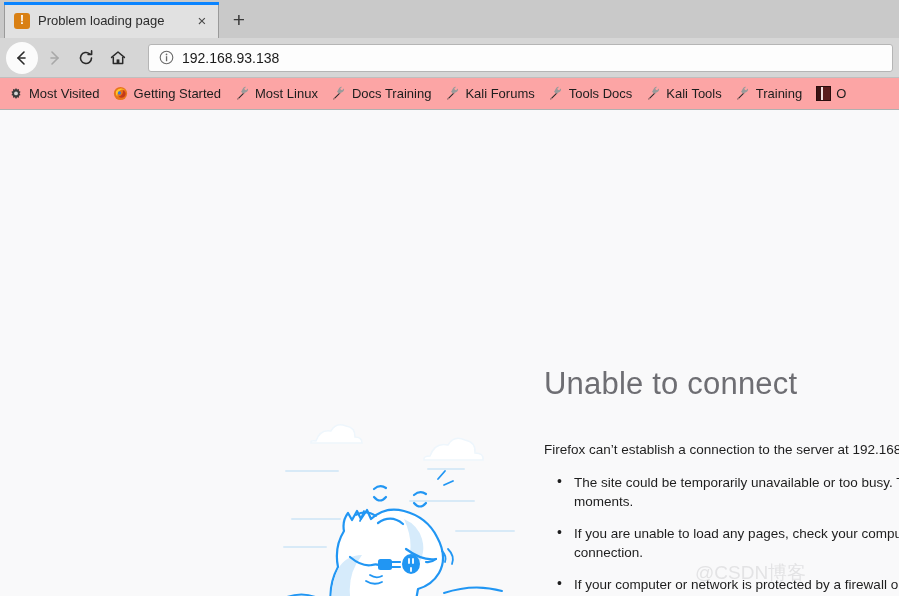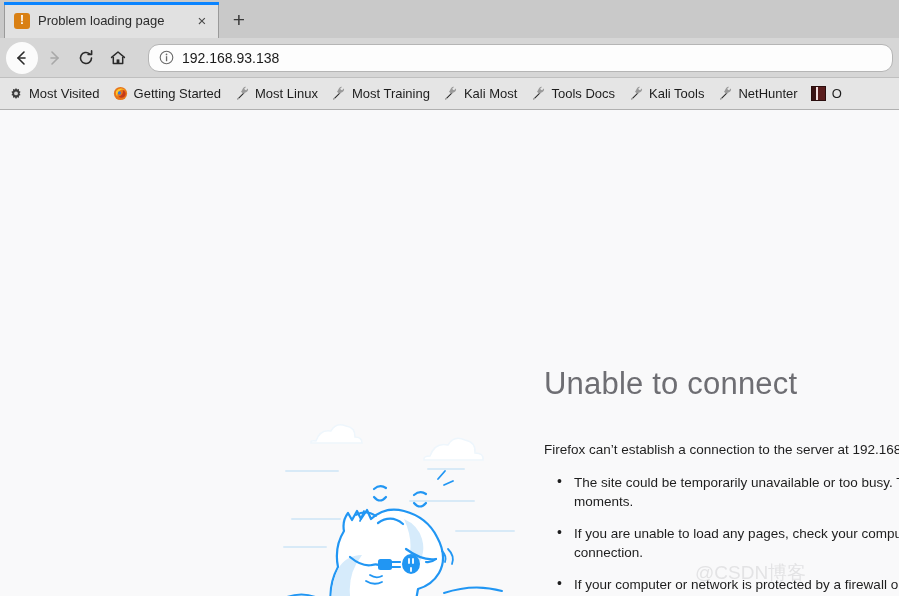--- a/index.html
+++ b/index.html
@@ -100,42 +100,42 @@
   .navbtn.active { background: #fbfbfb; }
   .navbtn svg { display: block; }
   .navbtn.disabled svg { stroke: #a8a8a8; fill: #a8a8a8; }
 
   .urlbar {
     flex: 1 1 auto;
     height: 28px;
     margin-left: 14px;
     background: #fdfdfd;
     border: 1px solid #b5b5b5;
-    border-radius: 11px;
+    border-radius: 3px;
     display: flex;
     align-items: center;
     padding: 4px 8px;
     min-width: 0;
   }
   .url-info {
     flex: 0 0 18px;
     margin-right: 7px;
     display: flex; align-items: center; justify-content: center;
   }
   .url-text {
     font-size: 14px;
     color: #1a1a1a;
     white-space: nowrap;
     overflow: hidden;
   }
 
   
   .bookmarks {
     height: 32px;
-    background: #e5e5e5;
+    background: #fca5a5;
     display: flex;
     align-items: center;
     padding-left: 8px;
     border-bottom: 1px solid #b0b0b0;
     overflow: hidden;
     white-space: nowrap;
   }
   .bm {
     display: flex;
     align-items: center;
@@ -321,32 +321,32 @@
     </div>
 
     <div class="bm">
       <span class="bm-ico">
         <svg width="15" height="15" viewBox="0 0 15 15">
           <path d="M3.1 11.9 L8.6 6.4 L9.4 7.2 L3.9 12.7 Z" fill="#2b2b2b"></path>
           <path d="M8.4 7.8 C9.6 6.6 11.4 6.4 12.4 5.3 C13.2 4.4 13.2 3.2 12.8 2.6 L11.1 4.3 L9.8 3.8 L9.3 2.5 L11 0.9 C10.3 0.6 9.2 0.8 8.4 1.7 C7.3 2.8 7.2 4.6 6 5.8 Z" fill="#9a9a9a"></path>
           <path d="M2.4 12.2 L3.5 13.3 L2.3 13.6 Z" fill="#2b2b2b"></path>
         </svg>
       </span>
-      <span class="bm-label">Most Training</span>
+      <span class="bm-label">Docs Training</span>
     </div>
 
     <div class="bm">
       <span class="bm-ico">
         <svg width="15" height="15" viewBox="0 0 15 15">
           <path d="M3.1 11.9 L8.6 6.4 L9.4 7.2 L3.9 12.7 Z" fill="#2b2b2b"></path>
           <path d="M8.4 7.8 C9.6 6.6 11.4 6.4 12.4 5.3 C13.2 4.4 13.2 3.2 12.8 2.6 L11.1 4.3 L9.8 3.8 L9.3 2.5 L11 0.9 C10.3 0.6 9.2 0.8 8.4 1.7 C7.3 2.8 7.2 4.6 6 5.8 Z" fill="#9a9a9a"></path>
           <path d="M2.4 12.2 L3.5 13.3 L2.3 13.6 Z" fill="#2b2b2b"></path>
         </svg>
       </span>
-      <span class="bm-label">Kali Most</span>
+      <span class="bm-label">Kali Forums</span>
     </div>
 
     <div class="bm">
       <span class="bm-ico">
         <svg width="15" height="15" viewBox="0 0 15 15">
           <path d="M3.1 11.9 L8.6 6.4 L9.4 7.2 L3.9 12.7 Z" fill="#2b2b2b"></path>
           <path d="M8.4 7.8 C9.6 6.6 11.4 6.4 12.4 5.3 C13.2 4.4 13.2 3.2 12.8 2.6 L11.1 4.3 L9.8 3.8 L9.3 2.5 L11 0.9 C10.3 0.6 9.2 0.8 8.4 1.7 C7.3 2.8 7.2 4.6 6 5.8 Z" fill="#9a9a9a"></path>
           <path d="M2.4 12.2 L3.5 13.3 L2.3 13.6 Z" fill="#2b2b2b"></path>
         </svg>
       </span>
@@ -365,21 +365,21 @@
     </div>
 
     <div class="bm">
       <span class="bm-ico">
         <svg width="15" height="15" viewBox="0 0 15 15">
           <path d="M3.1 11.9 L8.6 6.4 L9.4 7.2 L3.9 12.7 Z" fill="#2b2b2b"></path>
           <path d="M8.4 7.8 C9.6 6.6 11.4 6.4 12.4 5.3 C13.2 4.4 13.2 3.2 12.8 2.6 L11.1 4.3 L9.8 3.8 L9.3 2.5 L11 0.9 C10.3 0.6 9.2 0.8 8.4 1.7 C7.3 2.8 7.2 4.6 6 5.8 Z" fill="#9a9a9a"></path>
           <path d="M2.4 12.2 L3.5 13.3 L2.3 13.6 Z" fill="#2b2b2b"></path>
         </svg>
       </span>
-      <span class="bm-label">NetHunter</span>
+      <span class="bm-label">Training</span>
     </div>
 
     <div class="bm">
       <span class="bm-ico">
         <span class="bm-book"></span>
       </span>
       <span class="bm-label">O</span>
     </div>
 
   </div>

